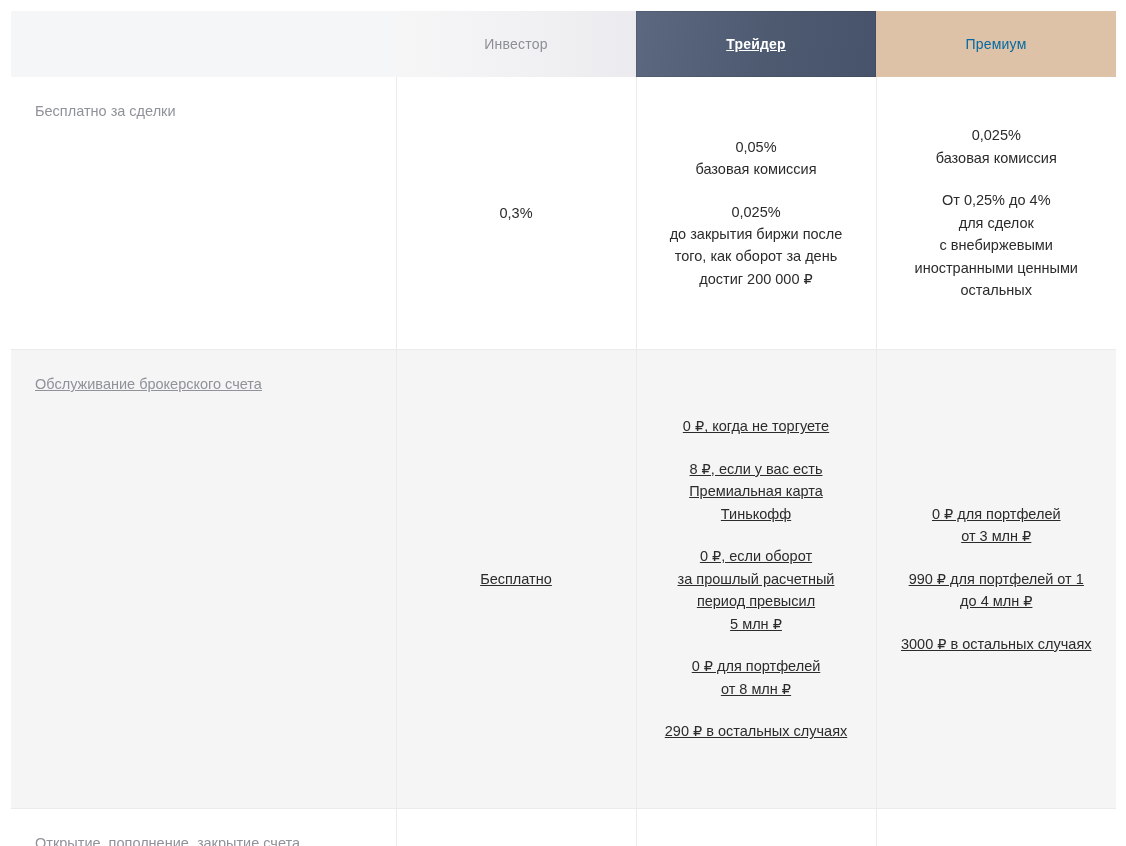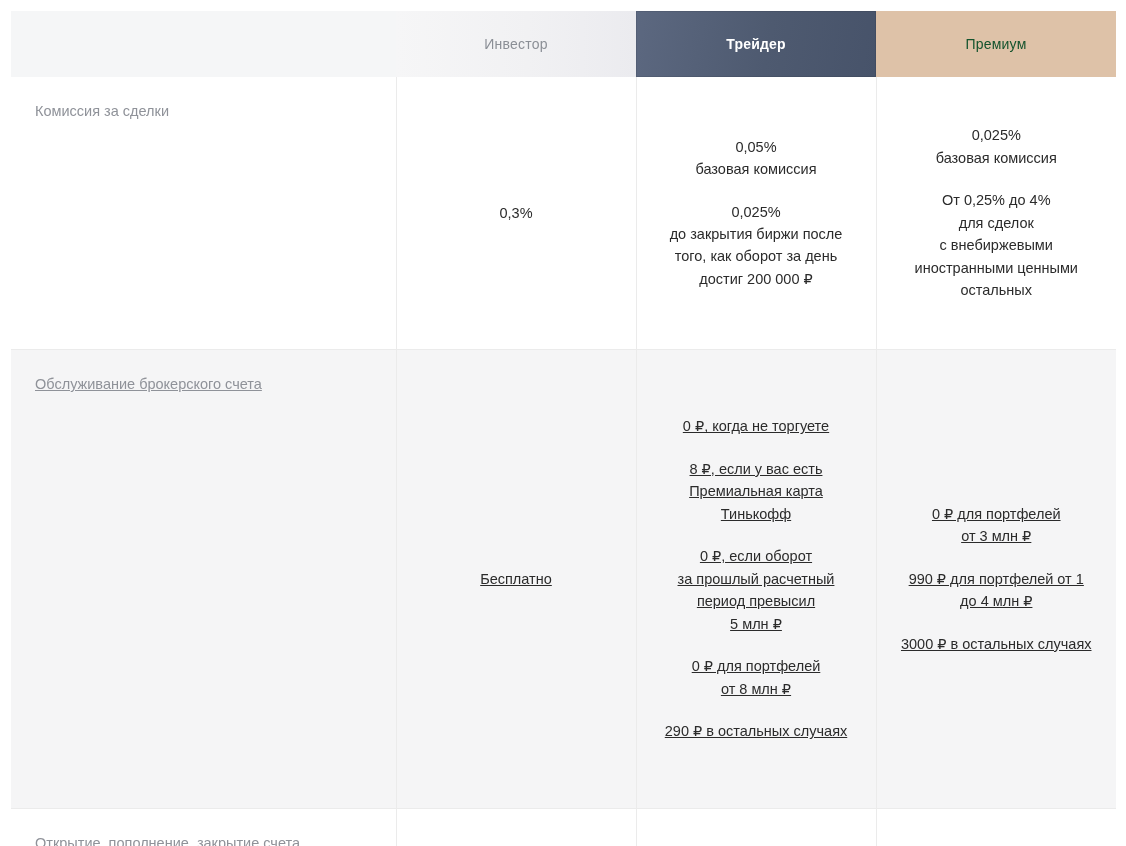--- a/index.html
+++ b/index.html
@@ -50,24 +50,25 @@
     background: linear-gradient(90deg, #f6f6f7 0%, #f1f1f3 55%, #ebebef 100%);
     color: #8b8f96;
     letter-spacing: .2px;
   }
   th.h-trader {
     background: linear-gradient(100deg, #5c6880 0%, #4e5a70 55%, #47536a 100%);
     color: #ffffff;
     font-weight: bold;
     letter-spacing: .2px;
     box-shadow: inset 0 0 0 1px rgba(0,0,0,0.08);
+    text-decoration: underline;
   }
   th.h-premium {
     background: #dec2a8;
-    color: #14532d;
+    color: #0369a1;
     letter-spacing: .2px;
   }
 
   
   tbody td {
     padding: 0;
     margin: 0;
     font-size: 14.5px;
     color: #2b2b2b;
     text-align: center;
@@ -144,21 +145,21 @@
       <th class="h-investor">Инвестор</th>
       <th class="h-trader">Трейдер</th>
       <th class="h-premium">Премиум</th>
     </tr>
   </thead>
 
   <tbody>
 
     <tr class="row-plain row-commission">
       <td class="feature-cell">
-        <span class="feature-line">Комиссия за сделки</span>
+        <span class="feature-line">Бесплатно за сделки</span>
       </td>
       <td class="value-cell">
         <div class="val-group">
           <span class="val-line">0,3%</span>
         </div>
       </td>
       <td class="value-cell">
         <div class="val-group">
           <span class="val-line">0,05%</span>
           <span class="val-line">базовая комиссия</span>

